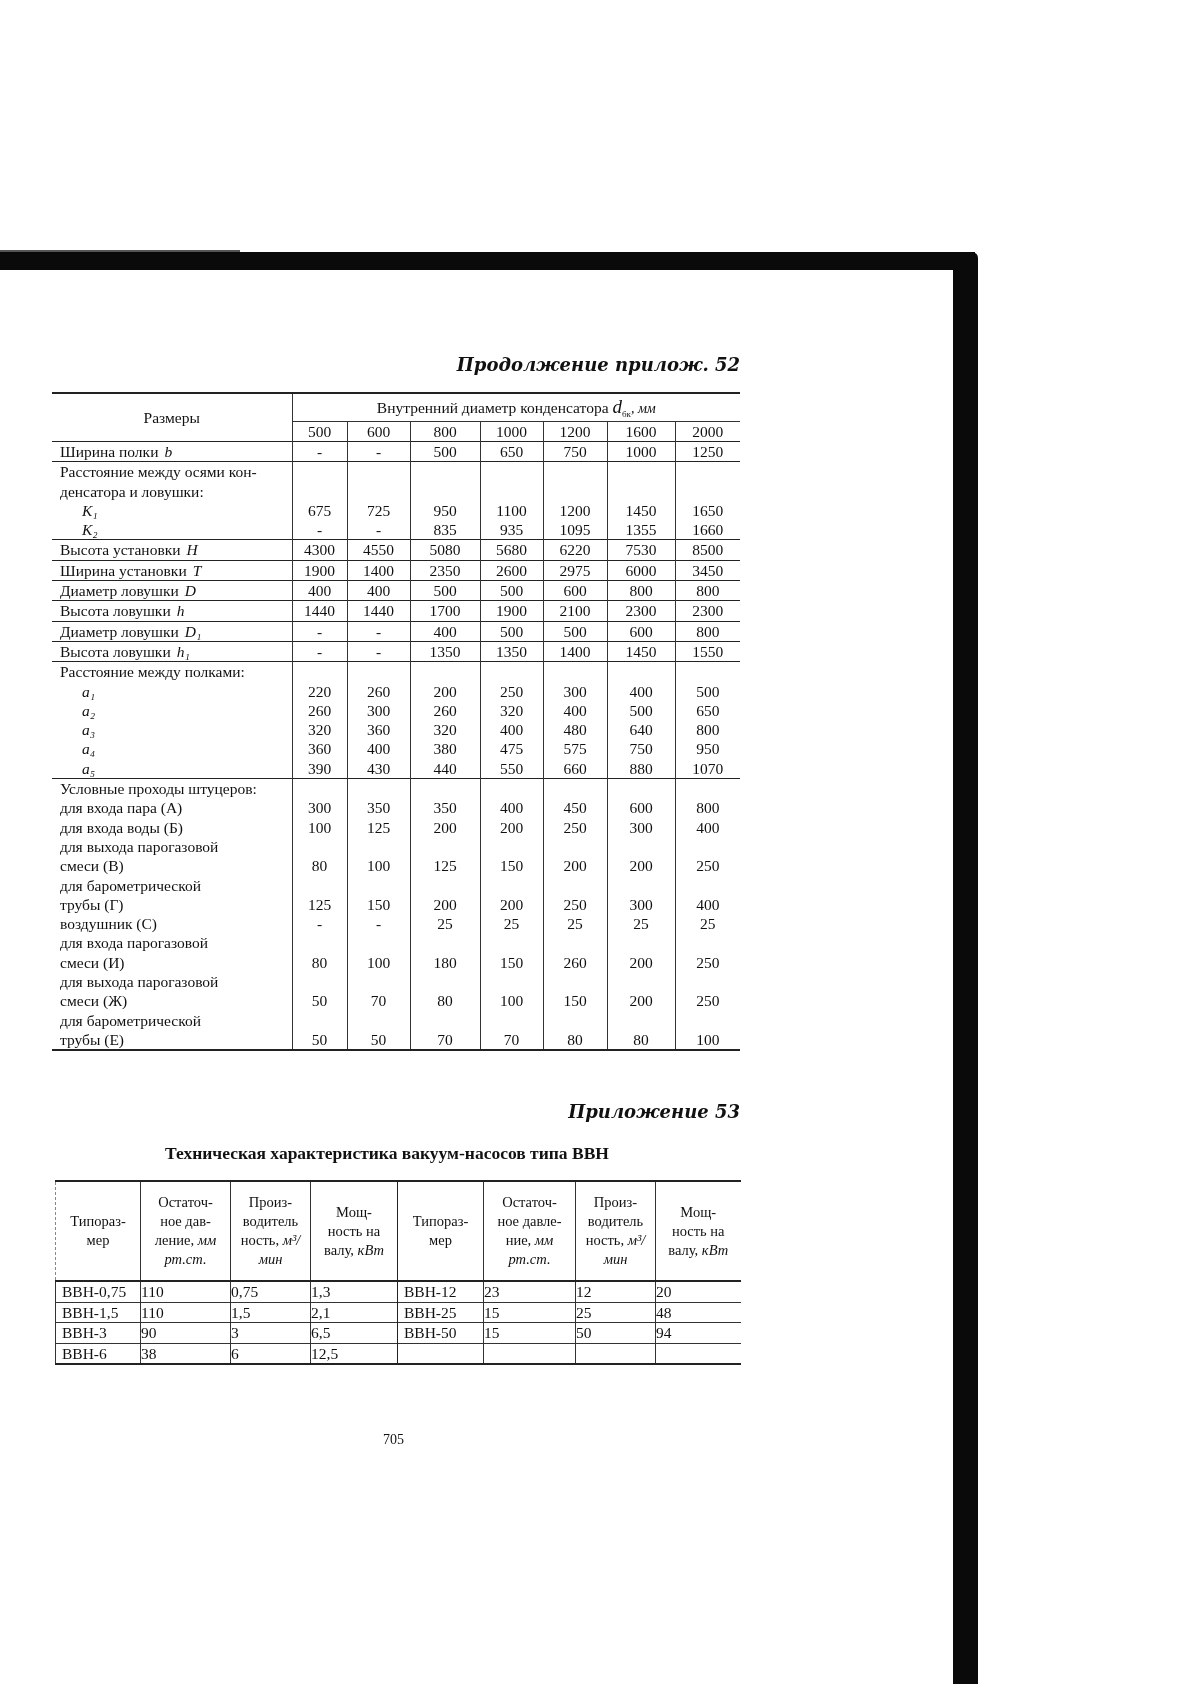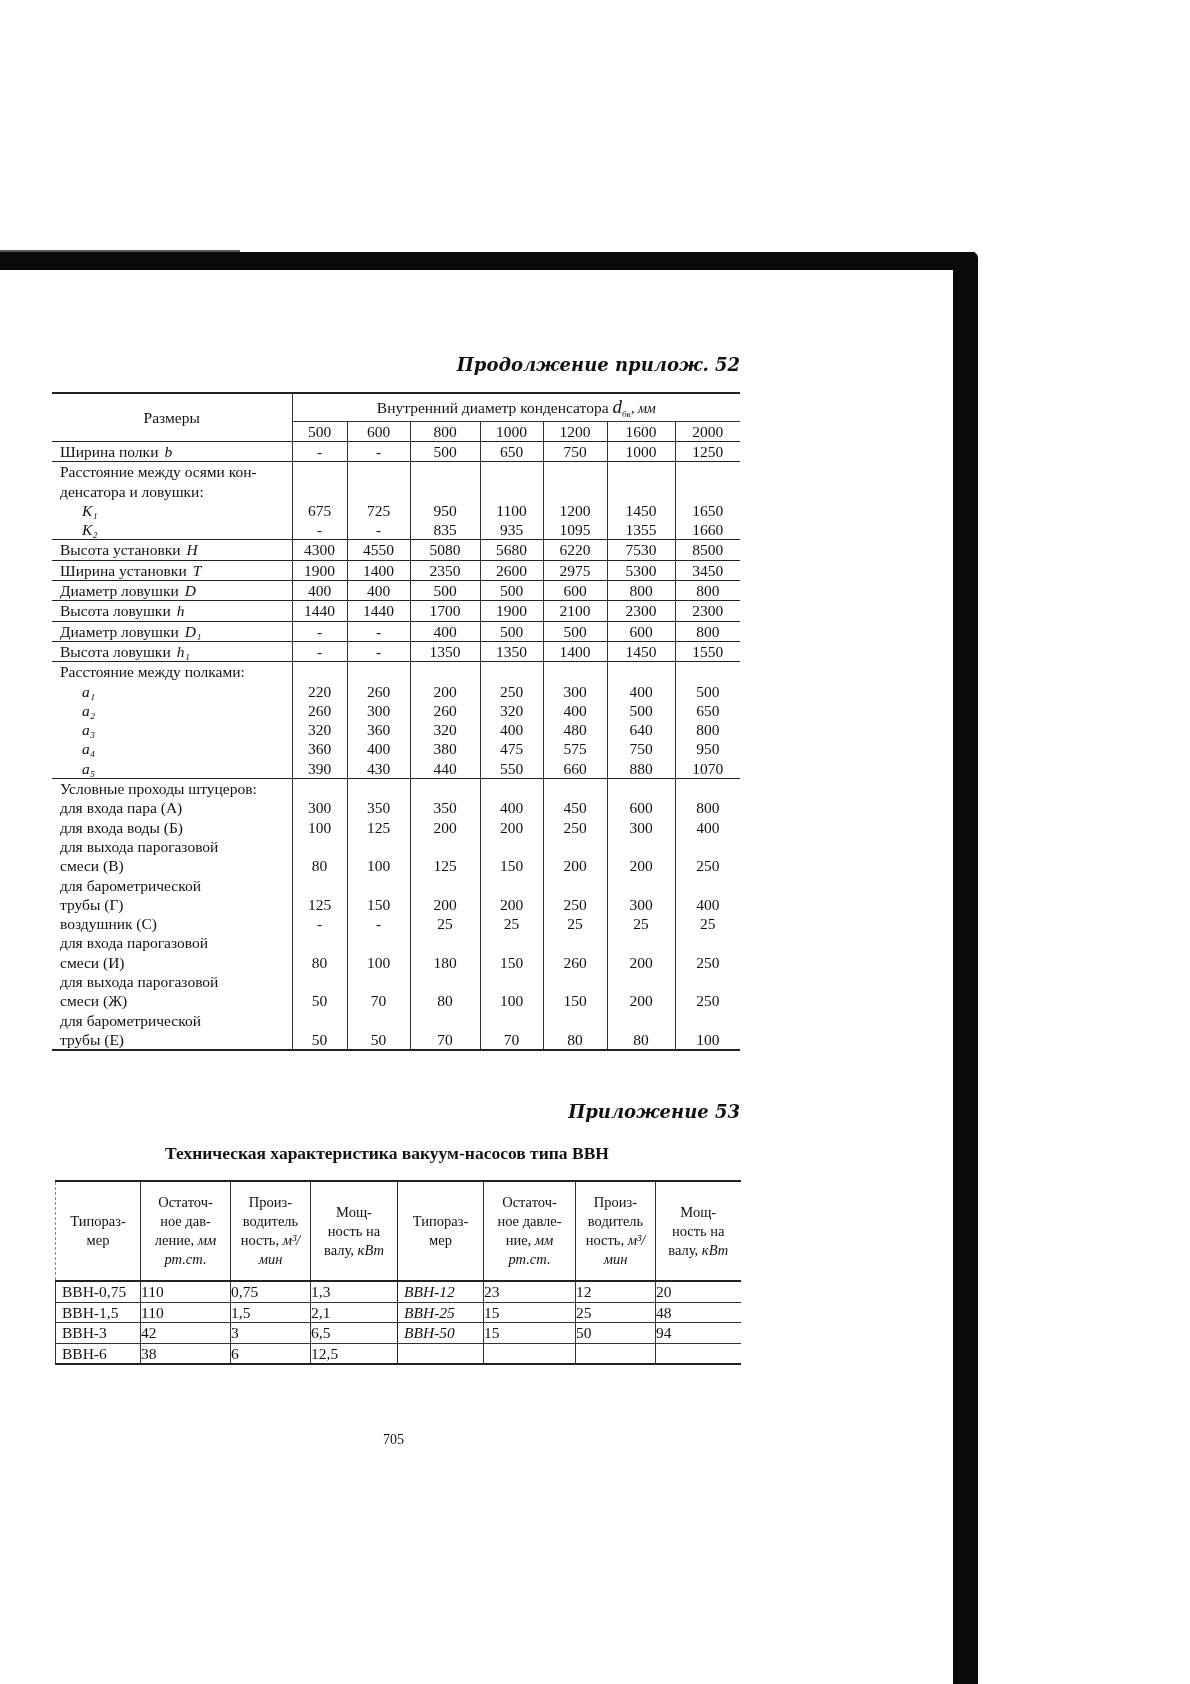--- a/index.html
+++ b/index.html
@@ -34,21 +34,21 @@
   sub { font-size:9px; }
 
   
   #t2 { left:55px; top:1180px; width:685px; table-layout:fixed; border-top:2px solid #222; border-bottom:2px solid #222; }
   #t2 th { text-align:center; vertical-align:middle; height:98px; border-left:1px solid #333; font-size:14.5px; line-height:19px; }
   #t2 th:first-child { border-left:1px dashed #888; }
   #t2 th .unit { font-style:italic; }
   #t2 tr.hdrrow th { border-bottom:2px solid #222; }
   #t2 td { height:19.5px; line-height:19.5px; border-left:1px solid #333; border-top:1px solid #333; text-align:left; }
   #t2 td.name { text-align:left; padding-left:6px;margin-top:41px; }
-  #t2 td.mid { border-left:1.5px solid #222;font-style:italic; }
+  #t2 td.mid { border-left:1.5px solid #222; }
 
   #page-num { position:absolute; left:383px; top:1432px; font-size:14px; }
 </style>
 </head>
 <body>
 
 <div class="topbar-thin"></div>
 <div class="topbar"></div>
 <div class="rightbar"></div>
 
@@ -144,21 +144,21 @@
         <td class="num">7530</td>
         <td class="num">8500</td>
       </tr>
       <tr class="r sep">
         <td class="c-label"><span>Ширина установки</span><span class="it" style="margin-left: 6px;">T</span></td>
         <td class="num">1900</td>
         <td class="num">1400</td>
         <td class="num">2350</td>
         <td class="num">2600</td>
         <td class="num">2975</td>
-        <td class="num">5300</td>
+        <td class="num">6000</td>
         <td class="num">3450</td>
       </tr>
       <tr class="r sep">
         <td class="c-label"><span>Диаметр ловушки</span><span class="it" style="margin-left: 6px;">D</span></td>
         <td class="num">400</td>
         <td class="num">400</td>
         <td class="num">500</td>
         <td class="num">500</td>
         <td class="num">600</td>
         <td class="num">800</td>
@@ -453,21 +453,21 @@
         <td class="">110</td>
         <td class="">1,5</td>
         <td class="">2,1</td>
         <td class="name mid">ВВН-25</td>
         <td class="">15</td>
         <td class="">25</td>
         <td class="">48</td>
       </tr>
       <tr>
         <td class="name">ВВН-3</td>
-        <td class="">42</td>
+        <td class="">90</td>
         <td class="">3</td>
         <td class="">6,5</td>
         <td class="name mid">ВВН-50</td>
         <td class="">15</td>
         <td class="">50</td>
         <td class="">94</td>
       </tr>
       <tr>
         <td class="name">ВВН-6</td>
         <td class="">38</td>

